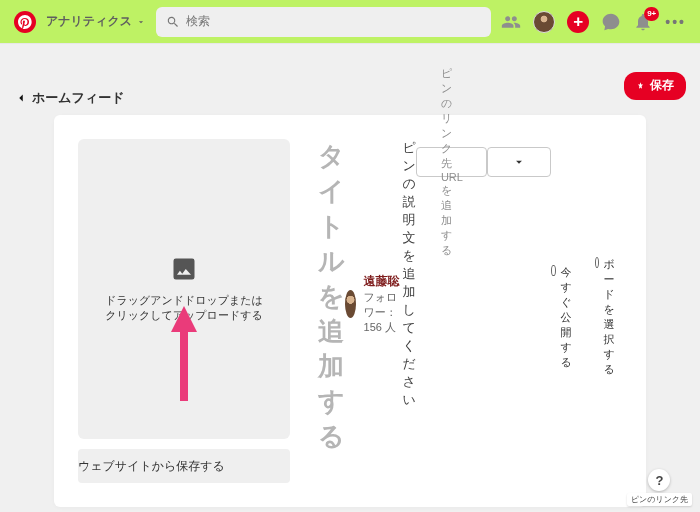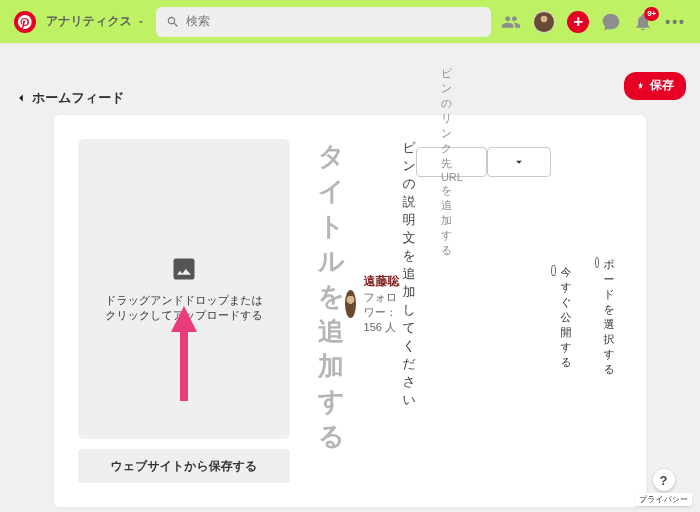--- a/index.html
+++ b/index.html
@@ -24,21 +24,21 @@
 .crumbar { display: flex; align-items: center; justify-content: space-between; margin-bottom: 8px;}
 .crumb { display: flex; align-items: center; gap: 4px; font-size: 13px; font-weight: 700; color: #333; cursor: pointer; margin-top: 25px; }
 .savebtn { height: 28px; background: #e60023; border-radius: 12px; color: #fff; font-size: 12px; font-weight: 700; display: flex; align-items: center; gap: 5px; padding: 0 12px; cursor: pointer; }
 .savebtn svg { width: 9px; height: 12px; fill: #fff; }
 
 .card { background: #fff; border-radius: 6px; margin: 0 40px; height: 392px; display: flex; padding: 24px; gap: 28px; box-shadow: 0 1px 4px rgba(0,0,0,0.03); }
 
 .leftcol { width: 235px; display: flex; flex-direction: column; }
 .dropzone { flex: 0 0 300px; background: #efefef; border-radius: 6px; display: flex; flex-direction: column; align-items: center; justify-content: center; font-size: 11px; color: #333; text-align: center; padding: 0 26px; position: relative; }
 .dz-icon { width: 28px; height: 28px; margin-bottom: 10px; fill: #555; }
-.sitebtn { height: 34px; margin-top: 10px; background: #efefef; border-radius: 4px; display: flex; align-items: center; justify-content: center; font-size: 12px; font-weight: 700; color: #333; cursor: pointer; }
+.sitebtn { height: 34px; margin-top: 10px; background: #efefef; border-radius: 4px; display: flex; align-items: center; justify-content: flex-start; font-size: 12px; font-weight: 400; color: #333; cursor: pointer; }
 
 .arrow { position: absolute; left: 50%; bottom: 36px; transform: translateX(-50%); pointer-events: none; }
 .arrow svg { width: 34px; height: 95px; }
 
 .rightcol { flex: 1; display: flex; flex-direction: row; }
 .title { font-size: 26px; font-weight: 700; color: #b5b5b5; margin-bottom: 14px; }
 .authorrow { display: flex; align-items: center; gap: 8px; margin-bottom: 14px; }
 .avatar-md { width: 28px; height: 28px; border-radius: 50%; background: #6a4a33; background-image: radial-gradient(circle at 50% 35%, #d9b48f 20%, #6a4a33 22%);}
 .authorname { font-size: 12px; font-weight: 700; color: #7f1d1d; }
 .followers { font-size: 11px; color: #666; }
@@ -166,14 +166,14 @@
           <span>ボードを選択する</span>
         </label>
       </div>
     </div>
 
   </div>
 </div>
 
 <div class="privacy">
   <div class="helpbtn">?</div>
-  <div class="privlabel">プライバシー</div>
+  <div class="privlabel">ピンのリンク先</div>
 </div>
 
 </body></html>

